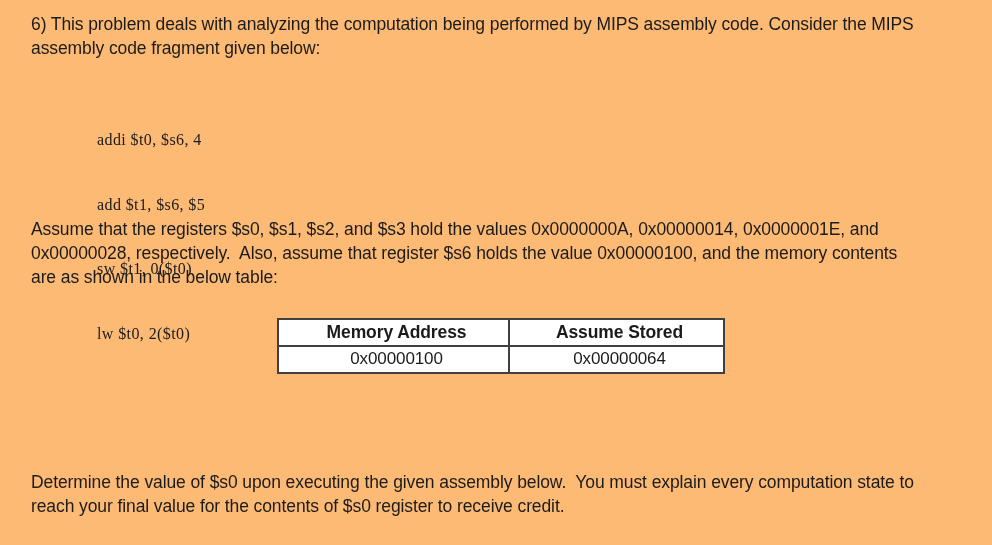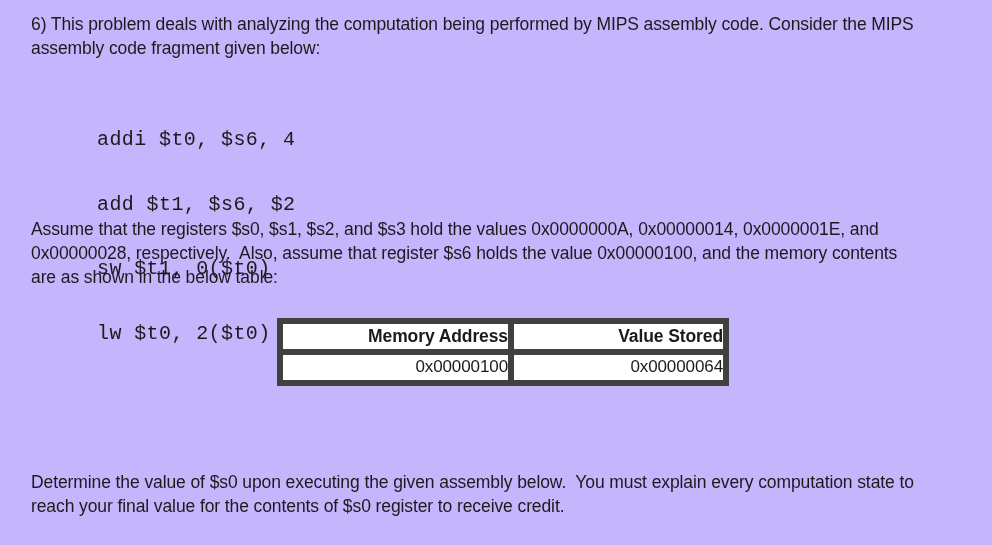--- a/index.html
+++ b/index.html
@@ -13,21 +13,21 @@
     position: relative;
     font-family: "Liberation Sans", sans-serif;
     color: #1a1a1a;
     overflow: hidden;
   }
   .page {
     position: absolute;
     left: 0; top: 0;
     width: 992px;
     height: 545px;
-    background: #c4b5fd;
+    background: #fdba74;
   }
 
   .para {
     position: absolute;
     font-family: "Liberation Sans", sans-serif;
     font-size: 17.5px;
     line-height: 24px;
     color: #1b1b1b;
     white-space: pre-wrap;
     letter-spacing: -0.1px;
@@ -48,47 +48,47 @@
   #final-paragraph {
     left: 31px;
     top: 470px;
     width: 890px;
   }
 
   .code-block {
     position: absolute;
     left: 97px;
     top: 86px;
-    font-family: Liberation Mono, monospace;
-    font-size: 20px;
+    font-family: Liberation Serif, serif;
+    font-size: 16px;
     line-height: 21.5px;
     color: #1b1b1b;
     white-space: pre;
     letter-spacing: 0.4px;
   }
   .code-line {
     display: block;
     white-space: pre;
   }
 
   .mem-table {
     position: absolute;
     left: 277px;
     top: 318px;
     width: 446px;
     border-collapse: collapse;
     table-layout: fixed;
     background: #ffffff;
   }
   .mem-table td, .mem-table th {
-    border: 6px solid #404040;
+    border: 2px solid #404040;
     font-family: "Liberation Sans", sans-serif;
     font-size: 17px;
     color: #1b1b1b;
-    text-align: right;
+    text-align: center;
     padding: 1px 0 2px 6px;
     height: 22px;
     line-height: 22px;
     letter-spacing: -0.1px;
   }
   .mem-table th {
     font-weight: bold;
     font-size: 17.5px;
   }
   .col-addr { width: 231px; }
@@ -96,36 +96,36 @@
 </style>
 </head>
 <body>
 
 <div class="page">
 
   <div class="para" id="intro-paragraph">6) This problem deals with analyzing the computation being performed by MIPS assembly code. Consider the MIPS assembly code fragment given below:</div>
 
   <div class="code-block">
     <span class="code-line">addi $t0, $s6, 4</span>
-    <span class="code-line">add $t1, $s6, $2</span>
+    <span class="code-line">add $t1, $s6, $5</span>
     <span class="code-line">sw $t1, 0($t0)</span>
     <span class="code-line">lw $t0, 2($t0)</span>
   </div>
 
   <div class="para" id="assume-paragraph">Assume that the registers $s0, $s1, $s2, and $s3 hold the values 0x0000000A, 0x00000014, 0x0000001E, and 0x00000028, respectively.  Also, assume that register $s6 holds the value 0x00000100, and the memory contents are as shown in the below table:</div>
 
   <table class="mem-table">
     <colgroup>
       <col class="col-addr">
       <col class="col-val">
     </colgroup>
     <thead>
       <tr>
         <th>Memory Address</th>
-        <th>Value Stored</th>
+        <th>Assume Stored</th>
       </tr>
     </thead>
     <tbody>
       <tr>
         <td>0x00000100</td>
         <td>0x00000064</td>
       </tr>
     </tbody>
   </table>
 

